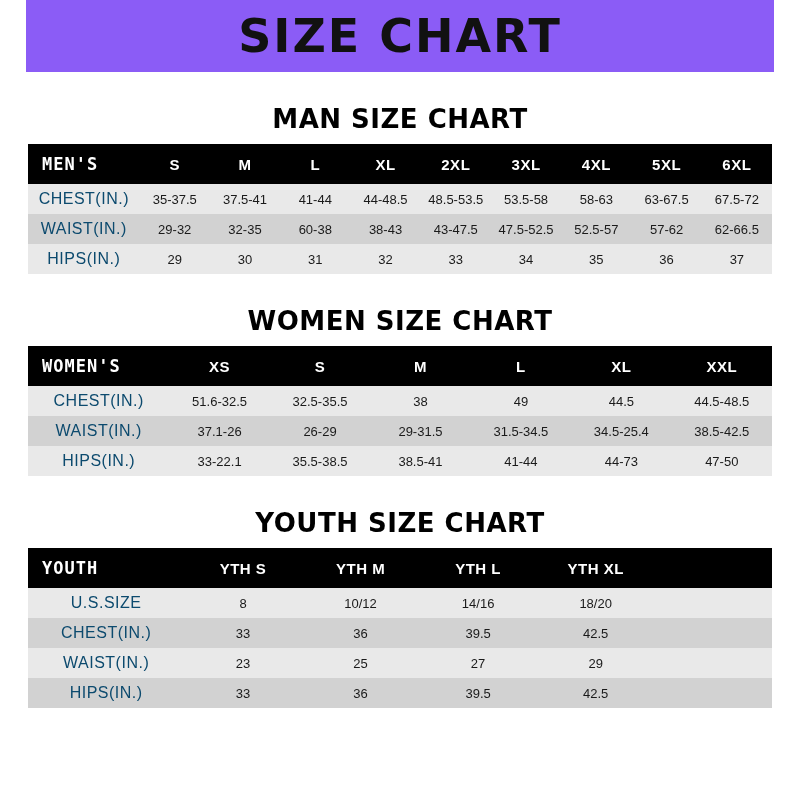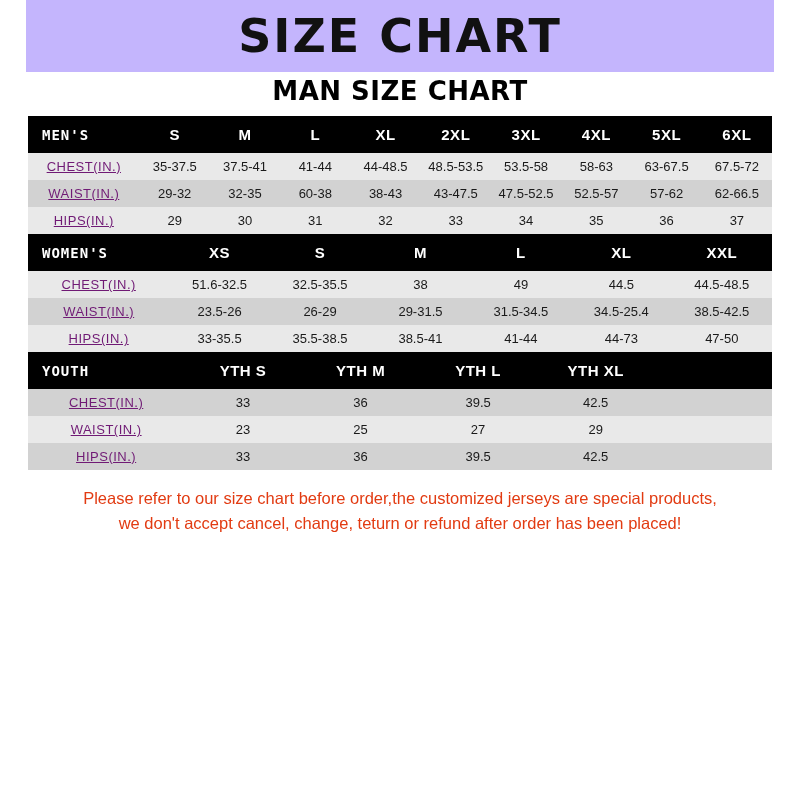--- a/index.html
+++ b/index.html
@@ -17,21 +17,21 @@
     position: relative;
     width: 800px;
     height: 800px;
     box-sizing: border-box;
     background: #ffffff;
   }
   
   .banner {
     position: relative;
     height: 72px;
-    background: #c4b5fd;
+    background: #8b5cf6;
     display: flex;
     align-items: center;
     justify-content: center;
   }
   .banner-title {
     font-family: "DejaVu Sans", sans-serif;
     font-weight: bold;
     font-size: 46px;
     letter-spacing: 2px;
     color: #111111;
@@ -51,21 +51,21 @@
   .content {
     padding: 0 28px;
     box-sizing: border-box;
   }
   .section-title {
     text-align: center;
     font-family: "DejaVu Sans", sans-serif;
     font-weight: bold;
     font-size: 26px;
     color: #000000;
-    margin: 4px 0 10px 0;
+    margin: 32px 0 10px 0;
     letter-spacing: 0.5px;
   }
   table.size-table {
     width: 100%;
     border-collapse: collapse;
     table-layout: fixed;
   }
   table.size-table th,
   table.size-table td {
     text-align: center;
@@ -78,32 +78,31 @@
     background: #000000;
     color: #ffffff;
     font-weight: bold;
     font-size: 15px;
     padding: 10px 2px;
     letter-spacing: 0.5px;
   }
   table.size-table thead th.corner {
     font-family: "DejaVu Sans Mono", monospace;
     font-weight: bold;
-    font-size: 14px;
+    font-size: 17px;
     text-align: left;
     padding-left: 14px;
     letter-spacing: 1px;
   }
   table.size-table tbody tr.light { background: #e9e9e9; }
   table.size-table tbody tr.dark { background: #d2d2d2; }
   table.size-table tbody td.rowlabel {
-    font-size: 13px;
+    font-size: 16px;
     letter-spacing: 0.5px;
-    color: #701a75;
-    text-decoration: underline;
+    color: #0c4a6e;
   }
 
   
   .men-table col.label { width: 15%; }
   .women-table col.label { width: 19%; }
   .youth-table col.label { width: 21%; }
 
   
   .note {
     margin-top: 16px;
@@ -190,20 +189,21 @@
           <td>32</td>
           <td>33</td>
           <td>34</td>
           <td>35</td>
           <td>36</td>
           <td>37</td>
         </tr>
       </tbody>
     </table>
 
+    <div class="section-title">WOMEN SIZE CHART</div>
     <table class="size-table women-table">
       <colgroup>
         <col class="label">
         <col>
           <col>
           <col>
           <col>
           <col>
           <col>
       </colgroup>
@@ -223,59 +223,68 @@
           <td class="rowlabel">CHEST(IN.)</td>
           <td>51.6-32.5</td>
           <td>32.5-35.5</td>
           <td>38</td>
           <td>49</td>
           <td>44.5</td>
           <td>44.5-48.5</td>
         </tr>
         <tr class="dark">
           <td class="rowlabel">WAIST(IN.)</td>
-          <td>23.5-26</td>
+          <td>37.1-26</td>
           <td>26-29</td>
           <td>29-31.5</td>
           <td>31.5-34.5</td>
           <td>34.5-25.4</td>
           <td>38.5-42.5</td>
         </tr>
         <tr class="light">
           <td class="rowlabel">HIPS(IN.)</td>
-          <td>33-35.5</td>
+          <td>33-22.1</td>
           <td>35.5-38.5</td>
           <td>38.5-41</td>
           <td>41-44</td>
           <td>44-73</td>
           <td>47-50</td>
         </tr>
       </tbody>
     </table>
 
+    <div class="section-title">YOUTH SIZE CHART</div>
     <table class="size-table youth-table">
       <colgroup>
         <col class="label">
         <col>
           <col>
           <col>
           <col>
           <col>
       </colgroup>
       <thead>
         <tr>
           <th class="corner">YOUTH</th>
           <th>YTH S</th>
           <th>YTH M</th>
           <th>YTH L</th>
           <th>YTH XL</th>
           <th></th>
         </tr>
       </thead>
       <tbody>
+        <tr class="light">
+          <td class="rowlabel">U.S.SIZE</td>
+          <td>8</td>
+          <td>10/12</td>
+          <td>14/16</td>
+          <td>18/20</td>
+          <td></td>
+        </tr>
         <tr class="dark">
           <td class="rowlabel">CHEST(IN.)</td>
           <td>33</td>
           <td>36</td>
           <td>39.5</td>
           <td>42.5</td>
           <td></td>
         </tr>
         <tr class="light">
           <td class="rowlabel">WAIST(IN.)</td>
@@ -289,19 +298,15 @@
           <td class="rowlabel">HIPS(IN.)</td>
           <td>33</td>
           <td>36</td>
           <td>39.5</td>
           <td>42.5</td>
           <td></td>
         </tr>
       </tbody>
     </table>
 
-    <div class="note">
-      <div>Please refer to our size chart before order,the customized jerseys are special products,</div>
-      <div>we don't accept cancel, change, teturn or refund after order has been placed!</div>
-    </div>
 
   </div>
 </div>
 
 </body></html>

